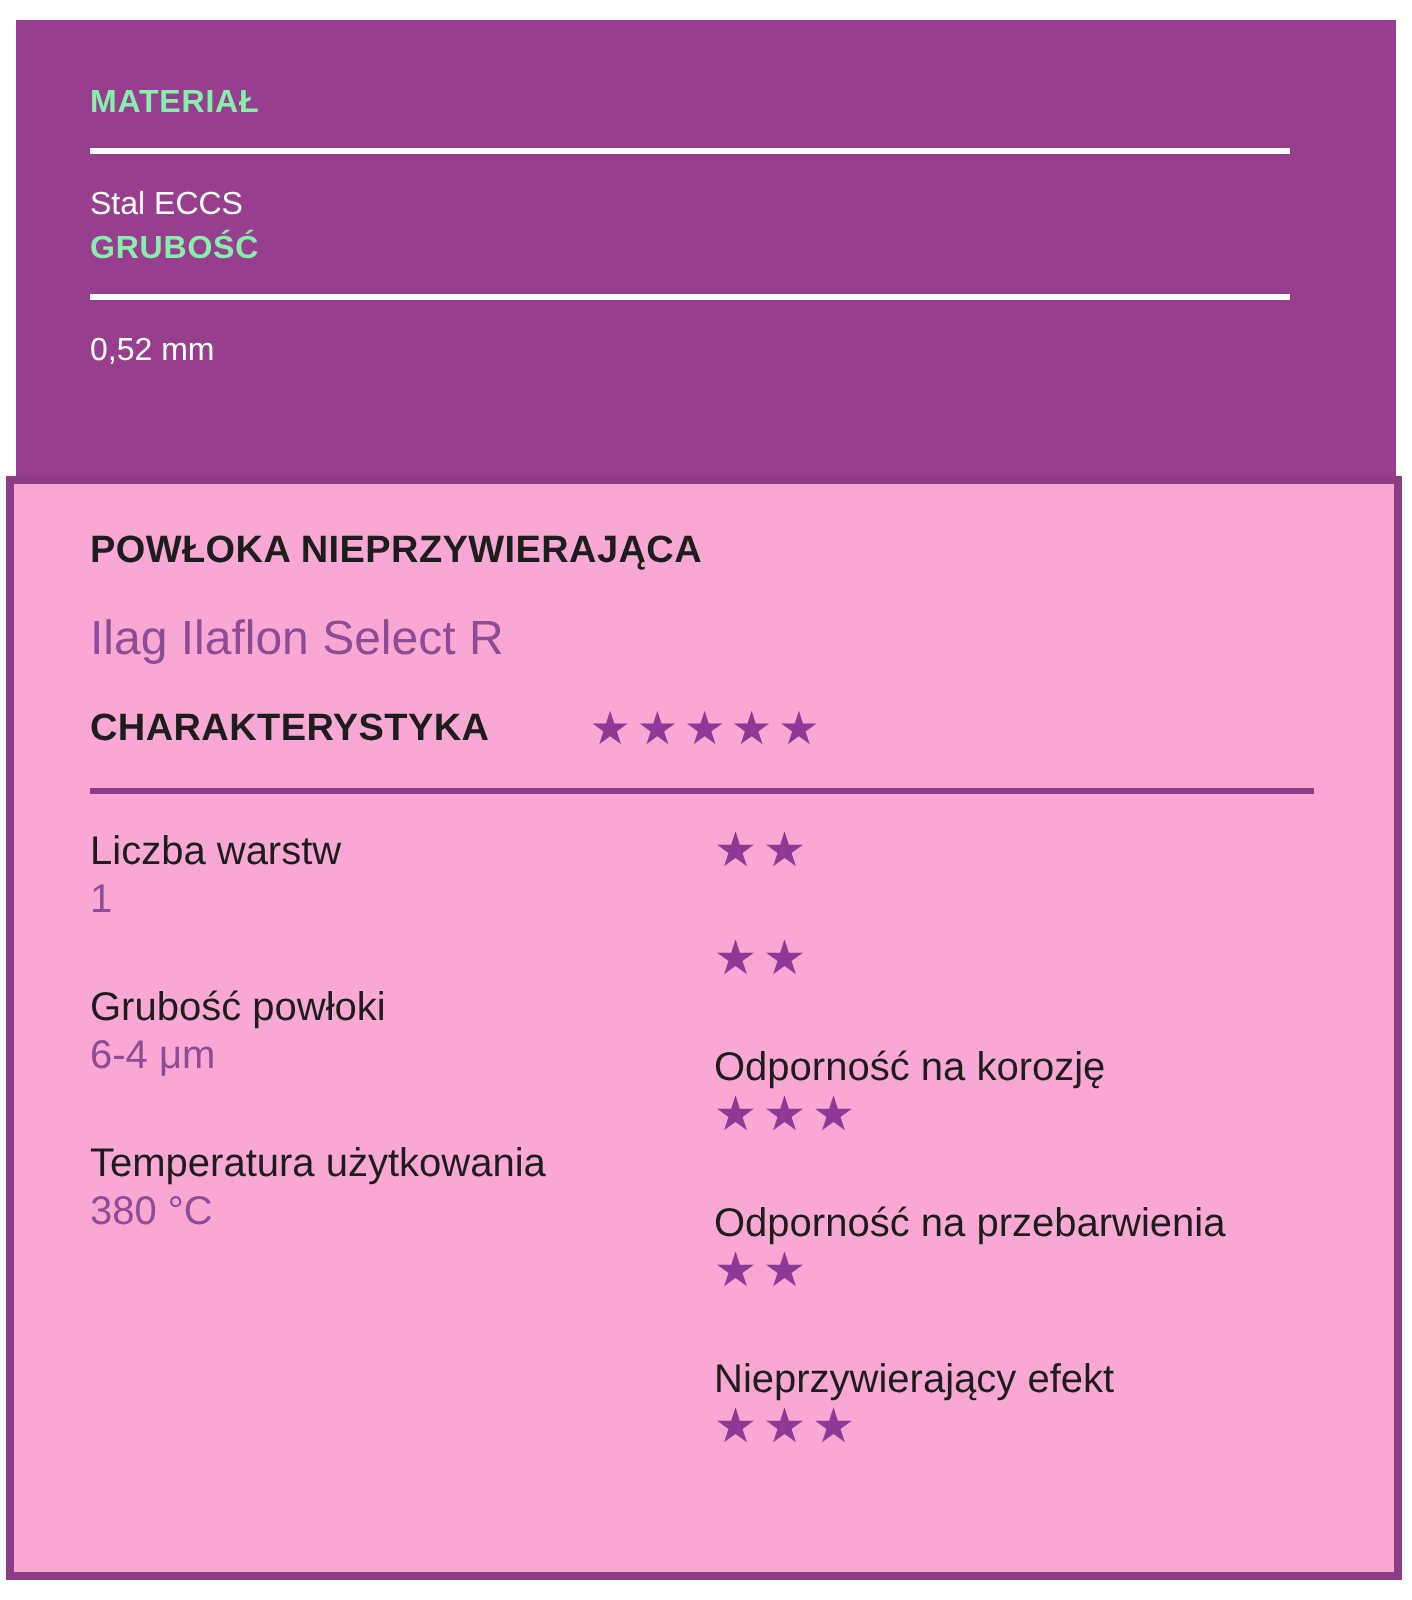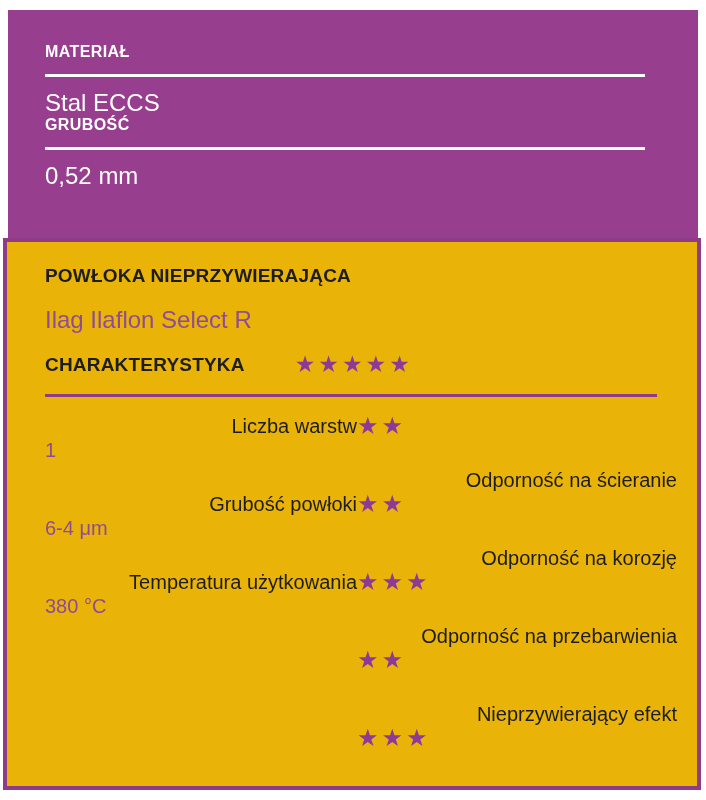--- a/index.html
+++ b/index.html
@@ -16,36 +16,36 @@
   
   .header-block {
     margin: 10px 8px 0 8px;
     height: 228px;
     box-sizing: border-box;
     background: var(--header-bg, #983E8F);
     padding: 32px 45px 12px 37px;
   }
   .h-field + .h-field { }
   .h-label {
-    color: #ffffff;
+    color: #86efac;
     font-size: 16px;
     font-weight: bold;
     line-height: 19px;
     letter-spacing: 0.4px;
   }
   .h-rule { height: 3px; background: #ffffff; width: 600px; margin-top: 13px; }
-  .h-value { color: #ffffff; font-size: 24px; line-height: 24px; margin-top: 14px; }
+  .h-value { color: #ffffff; font-size: 16px; line-height: 24px; margin-top: 14px; }
 
   
   .card {
     margin: 0 5px 16px 3px;
     height: 552px;
     box-sizing: border-box;
     border: 4px solid var(--card-border, #8D3C85);
-    background: #eab308;
+    background: #f9a8d4;
     padding: 22px 20px 0 38px;
   }
   .coating-title, .char-title {
     font-size: 19px;
     font-weight: bold;
     color: var(--label-text, #1D1D1D);
     line-height: 23px;
     letter-spacing: 0.2px;
   }
   .coating-name {
@@ -61,21 +61,21 @@
     line-height: 23px;
     color: var(--star, #8D3A96);
     letter-spacing: 3px;
   }
   .rule { height: 3px; width: 612px; background: var(--card-border, #8D3C85); margin-top: 18px; }
 
   .columns { display: flex; margin-top: 17px; }
   .col-left { width: 312px; flex: none; }
   .col-right { flex: 1; }
   .prop { margin-bottom: 30px; }
-  .prop-label { font-size: 20px; color: var(--label-text, #1D1D1D); line-height: 24px; text-align: right; }
+  .prop-label { font-size: 20px; color: var(--label-text, #1D1D1D); line-height: 24px; }
   .prop-value { font-size: 20px; color: var(--value-text, #8E4C96); line-height: 24px; }
   .stars-line {
     font-size: 24px;
     line-height: 24px;
     color: var(--star, #8D3A96);
     letter-spacing: 3px;
   }
 </style>
 </head>
 <body>
@@ -126,21 +126,20 @@
     <div class="prop-label">Temperatura użytkowania</div>
     <div class="prop-value">380 °C</div>
   </div>
 </div>
       <div class="col-right" id="ratings-col">
   <div class="prop">
     <div class="stars-line">★★</div>
   </div>
 
   <div class="prop">
-    <div class="prop-label">Odporność na ścieranie</div>
     <div class="stars-line">★★</div>
   </div>
 
   <div class="prop">
     <div class="prop-label">Odporność na korozję</div>
     <div class="stars-line">★★★</div>
   </div>
 
   <div class="prop">
     <div class="prop-label">Odporność na przebarwienia</div>

